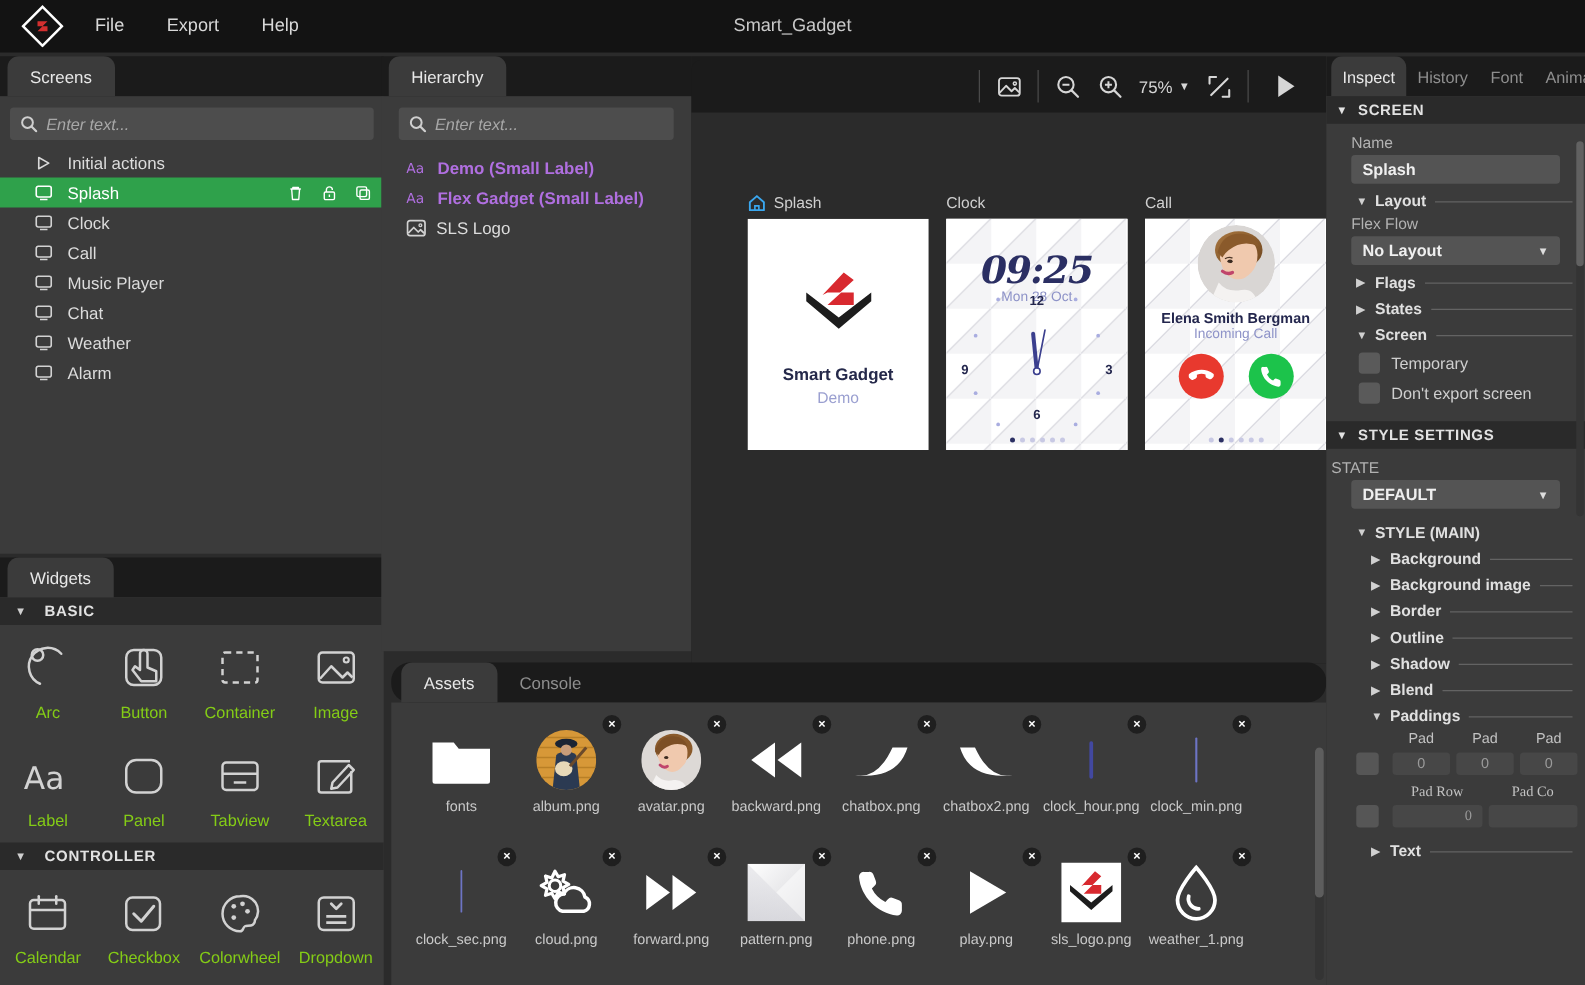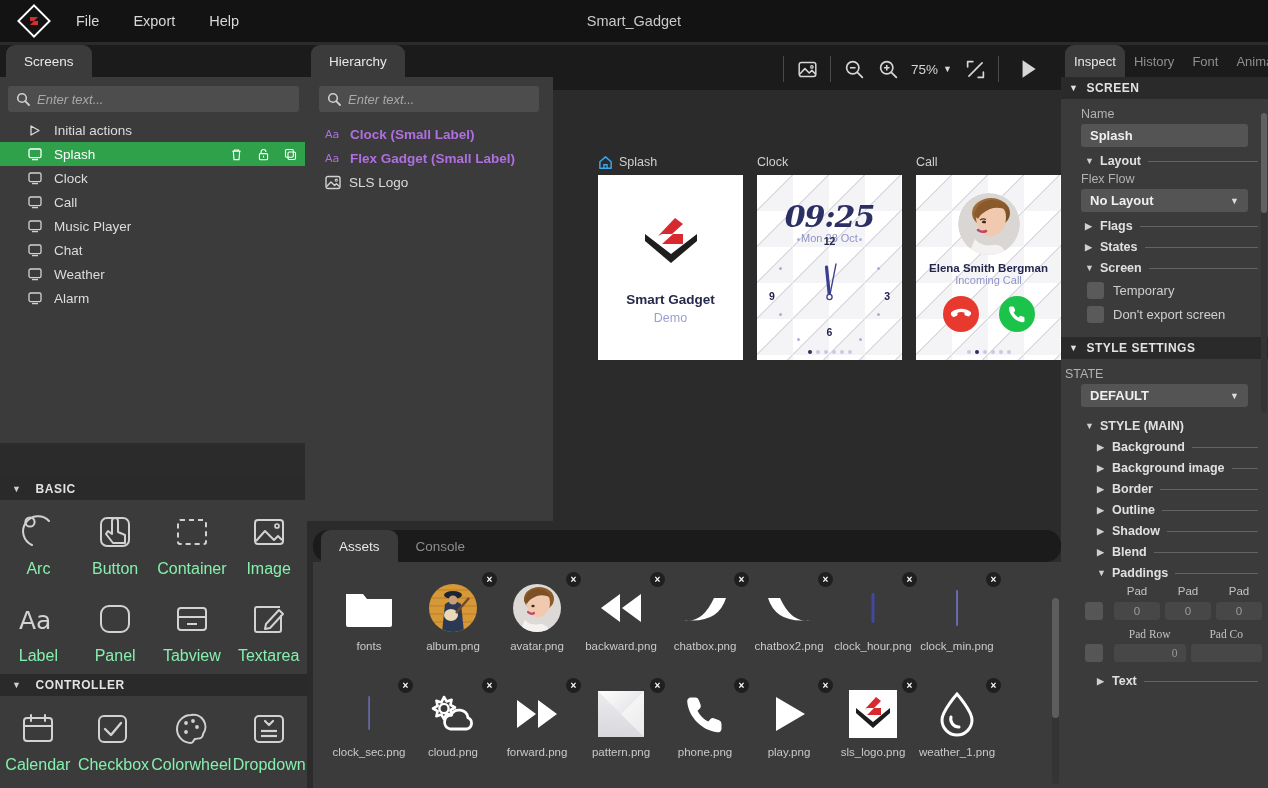--- a/index.html
+++ b/index.html
@@ -66,21 +66,21 @@
   .cat-header {
     height:22px; background:#2a2a2a; display:flex; align-items:center; padding-left:12px;
     font-size:12px; font-weight:bold; letter-spacing:.6px; color:#e2e2e2; cursor:default;
   }
   .cat-header .caret { margin-right:14px; font-size:9px; color:#cfcfcf; }
   .widget-grid { display:grid; grid-template-columns:repeat(4,1fr); }
   .widget-cell {
     height:87px; display:flex; flex-direction:column; align-items:center; justify-content:center;
     gap:5px; cursor:default;
   }
-  .widget-cell .wname { font-size:16px; color:#86efac; }
+  .widget-cell .wname { font-size:13px; color:#84cc16; }
 
   
   .hier-panel { position:absolute; left:305px; top:45px; width:248px; height:476px; z-index:6; }
   .hier-tabbar { position:absolute; left:0; top:0; width:248px; height:32px; background:#1b1b1b; }
   .hier-tabbar .tabstrip { padding-left:6px; }
   .hier-body { position:absolute; left:0; top:32px; width:248px; height:444px; background:#3b3b3b; }
   .hier-list { margin-top:10px; }
   .hier-row { height:24px; display:flex; align-items:center; padding-left:20px; gap:8px; cursor:default; font-size:13.5px; }
   .hier-row .hname { font-weight:bold; color:#b06fe0; }
   .hier-row .hname.plain { font-weight:normal; color:#dcdcdc; }
@@ -306,20 +306,25 @@
                 <line x1="4" y1="11.6" x2="10" y2="11.6" stroke="#d2d2d2" stroke-width="1.3"></line>
               </svg>
             </span>
           <span class="lbl">Alarm</span>
         </div>
       </div>
     </div>
   </div>
 
   <div class="widgets-panel">
+    <div class="widgets-tabbar">
+      <div class="tabstrip">
+        <div class="tab active">Widgets</div>
+      </div>
+    </div>
     <div class="widgets-body">
 
       <div class="cat-header">
         <span class="caret">▼</span>
         <span>BASIC</span>
       </div>
       <div class="widget-grid">
         <div class="widget-cell">
           <svg width="46" height="46" viewBox="0 0 46 46">
             <path d="M34 12 A15 15 0 1 0 17 36" fill="none" stroke="#d2d2d2" stroke-width="2" stroke-linecap="round"></path>
@@ -538,21 +543,21 @@
           </div>
         </div>
       </div>
 
       <div class="screen-card" style="left:363px; top:63px;">
         <div class="cap">
           <span>Call</span>
         </div>
         <div class="dev">
           <div class="pattern-bg"></div>
-          <div style="position:relative; padding-top:18px;">
+          <div style="position:relative; padding-top:5px;">
             <div class="avatar-c">
               <svg width="62" height="62" viewBox="0 0 62 62">
                 <defs>
                   <clipPath id="avc">
                       <circle cx="31" cy="31" r="31"></circle>
                     </clipPath>
                   <linearGradient id="hairg" x1="0" y1="0" x2="1" y2="1">
                     <stop offset="0" stop-color="#a8763f"></stop>
                       <stop offset="1" stop-color="#6e451e"></stop>
                   </linearGradient>
@@ -613,21 +618,21 @@
           <circle cx="6" cy="6" r="4.3" fill="none" stroke="#cfcfcf" stroke-width="1.6"></circle>
           <line x1="9.2" y1="9.2" x2="13" y2="13" stroke="#cfcfcf" stroke-width="1.8" stroke-linecap="round"></line>
         </svg>
         <input class="search-input" placeholder="Enter text..." style="">
       </div>
       <div class="hier-list">
         <div class="hier-row">
           <svg width="17" height="14" viewBox="0 0 20 16">
             <text x="0" y="13" font-family="DejaVu Sans, sans-serif" font-size="13" fill="#b06fe0">Aa</text>
           </svg>
-          <span class="hname">Clock (Small Label)</span>
+          <span class="hname">Demo (Small Label)</span>
         </div>
         <div class="hier-row">
           <svg width="17" height="14" viewBox="0 0 20 16">
             <text x="0" y="13" font-family="DejaVu Sans, sans-serif" font-size="13" fill="#b06fe0">Aa</text>
           </svg>
           <span class="hname">Flex Gadget (Small Label)</span>
         </div>
         <div class="hier-row">
           <svg width="16" height="15" viewBox="0 0 16 15">
             <rect x="1" y="1.5" width="14" height="12" rx="2" fill="none" stroke="#d2d2d2" stroke-width="1.4"></rect>

